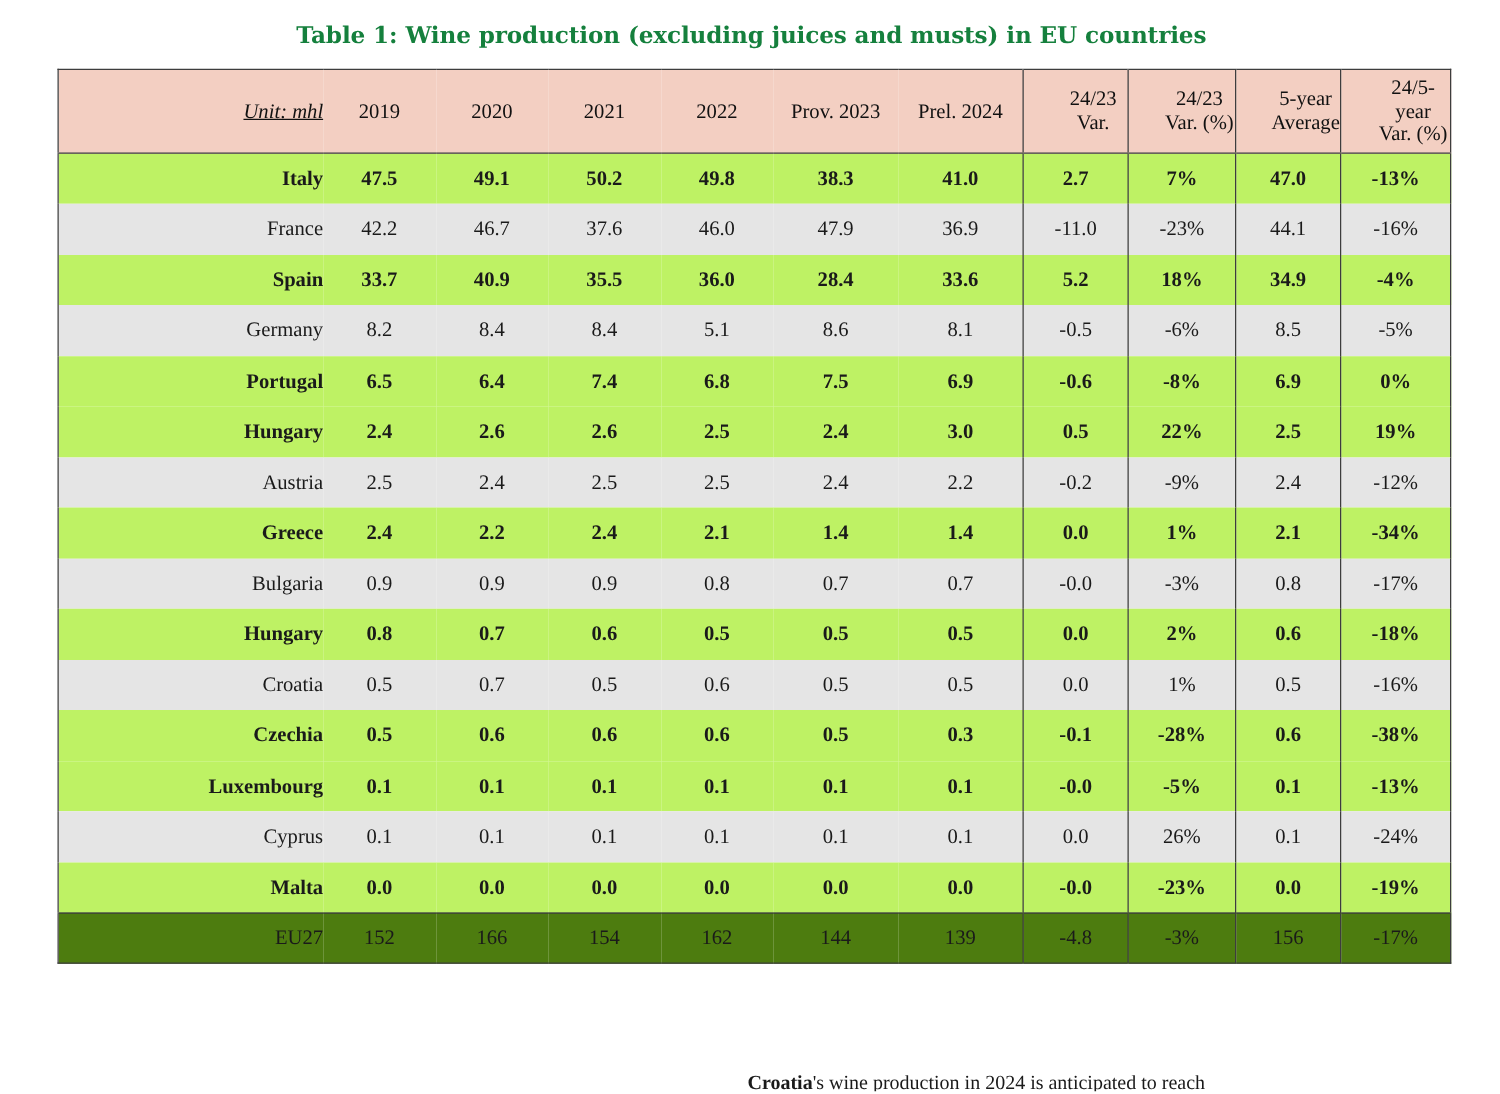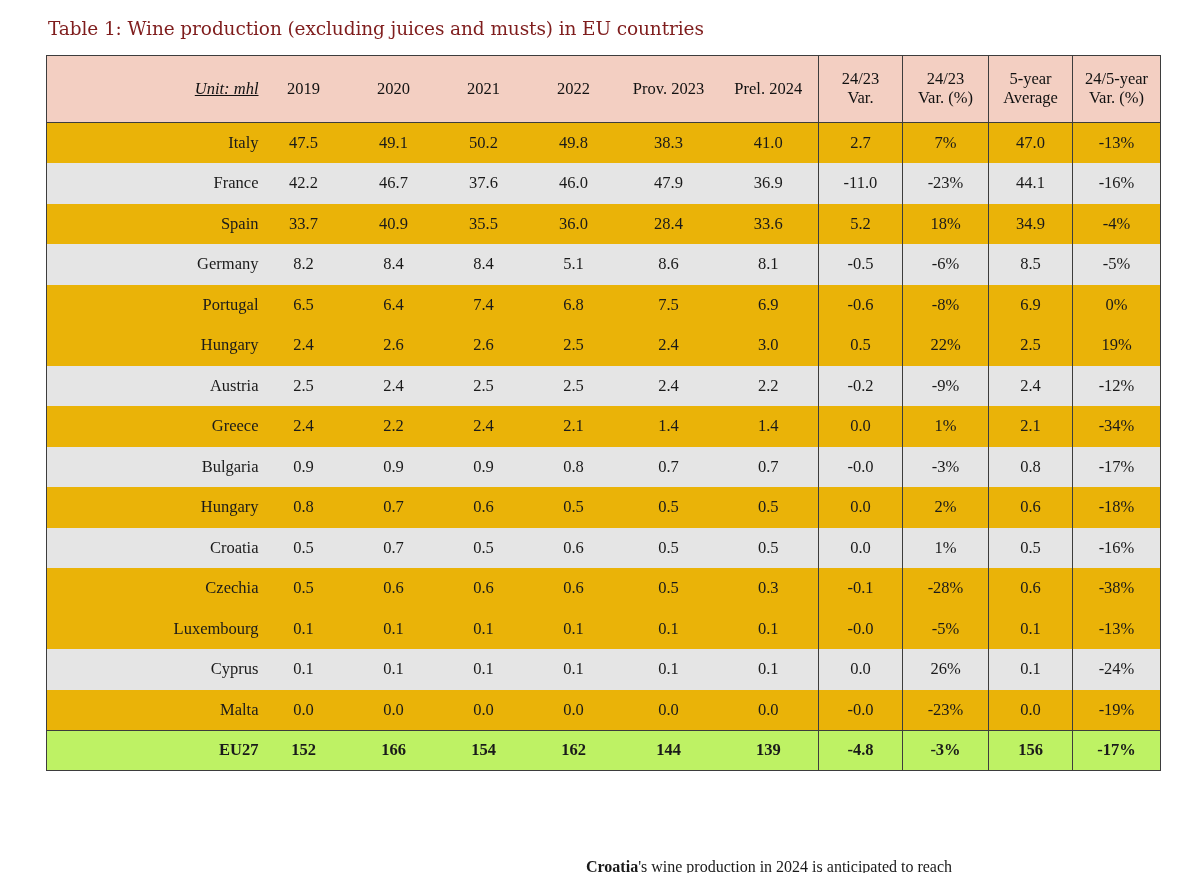--- a/index.html
+++ b/index.html
@@ -16,25 +16,26 @@
   }
   .page {
     width: 1200px;
     height: 875px;
     position: relative;
     box-sizing: border-box;
     padding: 18px 46px 0 46px;
   }
   .table-title {
     font-family: "DejaVu Serif", serif;
-    font-weight: normal;
+    font-weight: bold;
     font-size: 18.5px;
     letter-spacing: -0.1px;
-    color: #7f1d1d;
+    color: #15803d;
     margin: 0 0 16px 2px;
+    text-align: center;
   }
   table.wine {
     border-collapse: collapse;
     table-layout: fixed;
     width: 1106px;
     border: 1.5px solid #3d3d3d;
     font-size: 16.5px;
   }
   table.wine td, table.wine th {
     padding: 0;
@@ -56,42 +57,42 @@
     font-style: italic;
     font-size: 16px;
     text-decoration: underline;
   }
   .hdr-two-line {
     line-height: 1.15;
   }
   tbody tr {
     height: 40.5px;
   }
-  tbody tr.odd { background: #eab308; }
+  tbody tr.odd { background: #bef264; font-weight: bold; }
   tbody tr.even { background: #e5e5e5; }
-  tbody tr.total-row { background: #bef264; font-weight: bold; }
+  tbody tr.total-row { background: #4d7c0f; font-weight: normal; }
   td.country {
     text-align: right;
     padding-right: 16px;
     white-space: nowrap;
   }
   td.num {
     text-align: center;
   }
   
   .sep-left {
     border-left: 1.5px solid #3d3d3d;
   }
-  thead th.sep-left { border-left: 1.5px solid #3d3d3d; }
+  thead th.sep-left { border-left: 1.5px solid #3d3d3d; padding-left: 28px; }
   tbody tr.total-row td {
     border-top: 1.5px solid #3d3d3d;
   }
   .footer-band {
     position: absolute;
-    left: 34px;
+    left: 46px;
     right: 46px;
     bottom: 0px;
     height: 26px;
     overflow: hidden;
   }
   .footer-left {
     position: absolute;
     left: 60px;
     bottom: 2px;
     width: 400px;

